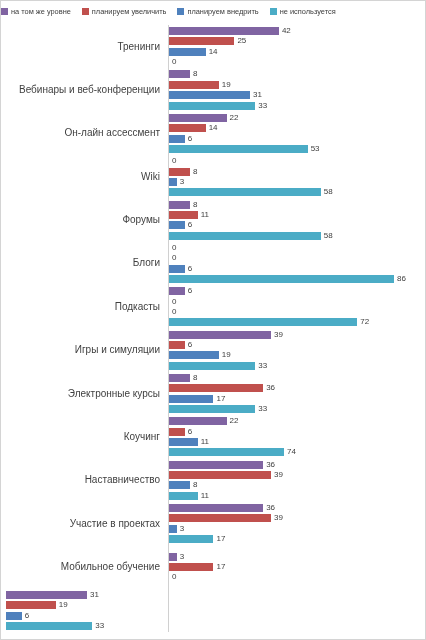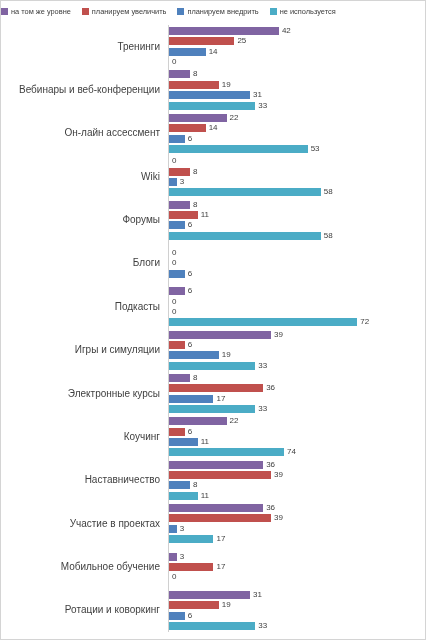--- a/index.html
+++ b/index.html
@@ -262,20 +262,24 @@
               <span class="bar-value">0</span>
             </div>
             <div class="bar-row">
               <div class="bar" style="background: rgb(192, 80, 77); width: 0px;"></div>
               <span class="bar-value">0</span>
             </div>
             <div class="bar-row">
               <div class="bar" style="background: rgb(79, 129, 189); width: 15.6977px;"></div>
               <span class="bar-value">6</span>
             </div>
+            <div class="bar-row">
+              <div class="bar" style="background: rgb(75, 172, 198); width: 225px;"></div>
+              <span class="bar-value">86</span>
+            </div>
           </div>
         </div>
         <div class="cat-group">
           <div class="cat-label">Подкасты</div>
           <div class="bars">
             <div class="bar-row">
               <div class="bar" style="background: rgb(128, 100, 162); width: 15.6977px;"></div>
               <span class="bar-value">6</span>
             </div>
             <div class="bar-row">
@@ -408,21 +412,20 @@
               <div class="bar" style="background: rgb(192, 80, 77); width: 44.4767px;"></div>
               <span class="bar-value">17</span>
             </div>
             <div class="bar-row">
               <div class="bar" style="background: rgb(79, 129, 189); width: 0px;"></div>
               <span class="bar-value">0</span>
             </div>
           </div>
         </div>
         <div class="cat-group">
-          <div class="cat-label">Ротации и коворкинг</div>
           <div class="bars">
             <div class="bar-row">
               <div class="bar" style="background: rgb(128, 100, 162); width: 81.1047px;"></div>
               <span class="bar-value">31</span>
             </div>
             <div class="bar-row">
               <div class="bar" style="background: rgb(192, 80, 77); width: 49.7093px;"></div>
               <span class="bar-value">19</span>
             </div>
             <div class="bar-row">

